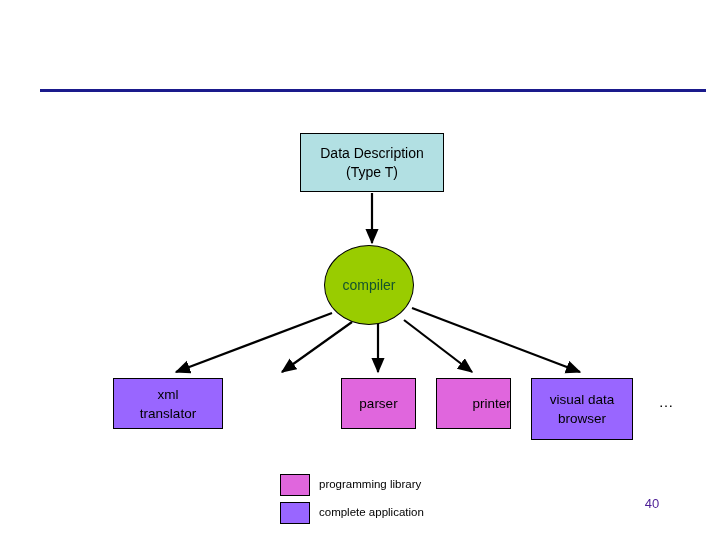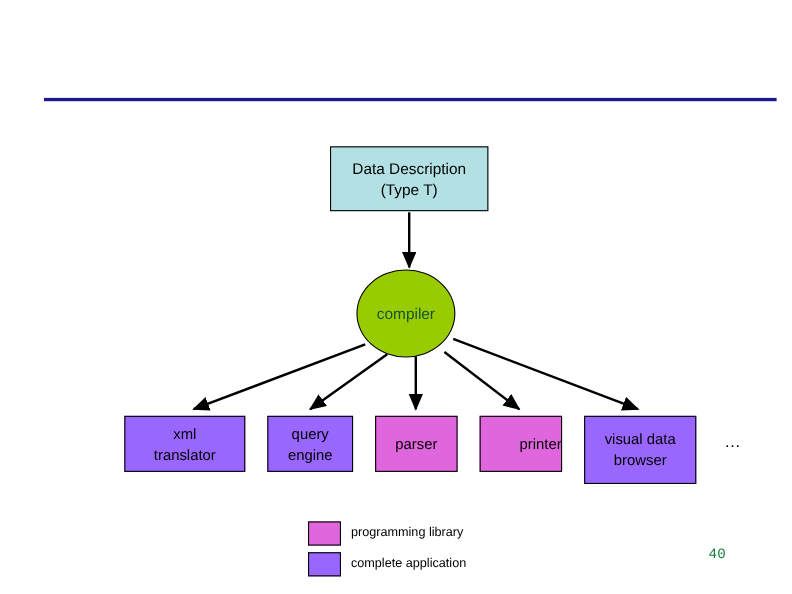--- a/index.html
+++ b/index.html
@@ -146,22 +146,22 @@
   #legend-label-application { top: 506px; }
 
   
   #page-number {
     position: absolute;
     left: 634px;
     top: 496px;
     width: 36px;
     text-align: center;
     font-size: 13px;
-    color: #15803d;
-    font-family: Liberation Mono, monospace;
+    color: #4c1d95;
+    font-family: Liberation Sans, sans-serif;
   }
 </style>
 </head>
 <body>
 
 <div id="slide">
 
   <div id="title">
   </div>
   <div id="title-rule"></div>
@@ -189,24 +189,20 @@
 
   <div id="node-compiler">
     <span class="ln">compiler</span>
   </div>
 
   <div class="node tool-box app" id="node-xml">
     <span class="ln">xml</span>
     <span class="ln">translator</span>
   </div>
 
-  <div class="node tool-box app" id="node-query">
-    <span class="ln">query</span>
-    <span class="ln">engine</span>
-  </div>
 
   <div class="node tool-box lib" id="node-parser">
     <span class="ln">parser</span>
   </div>
 
   <div class="node tool-box lib" id="node-printer">
     <span class="ln">printer</span>
   </div>
 
   <div class="node tool-box app" id="node-browser">

